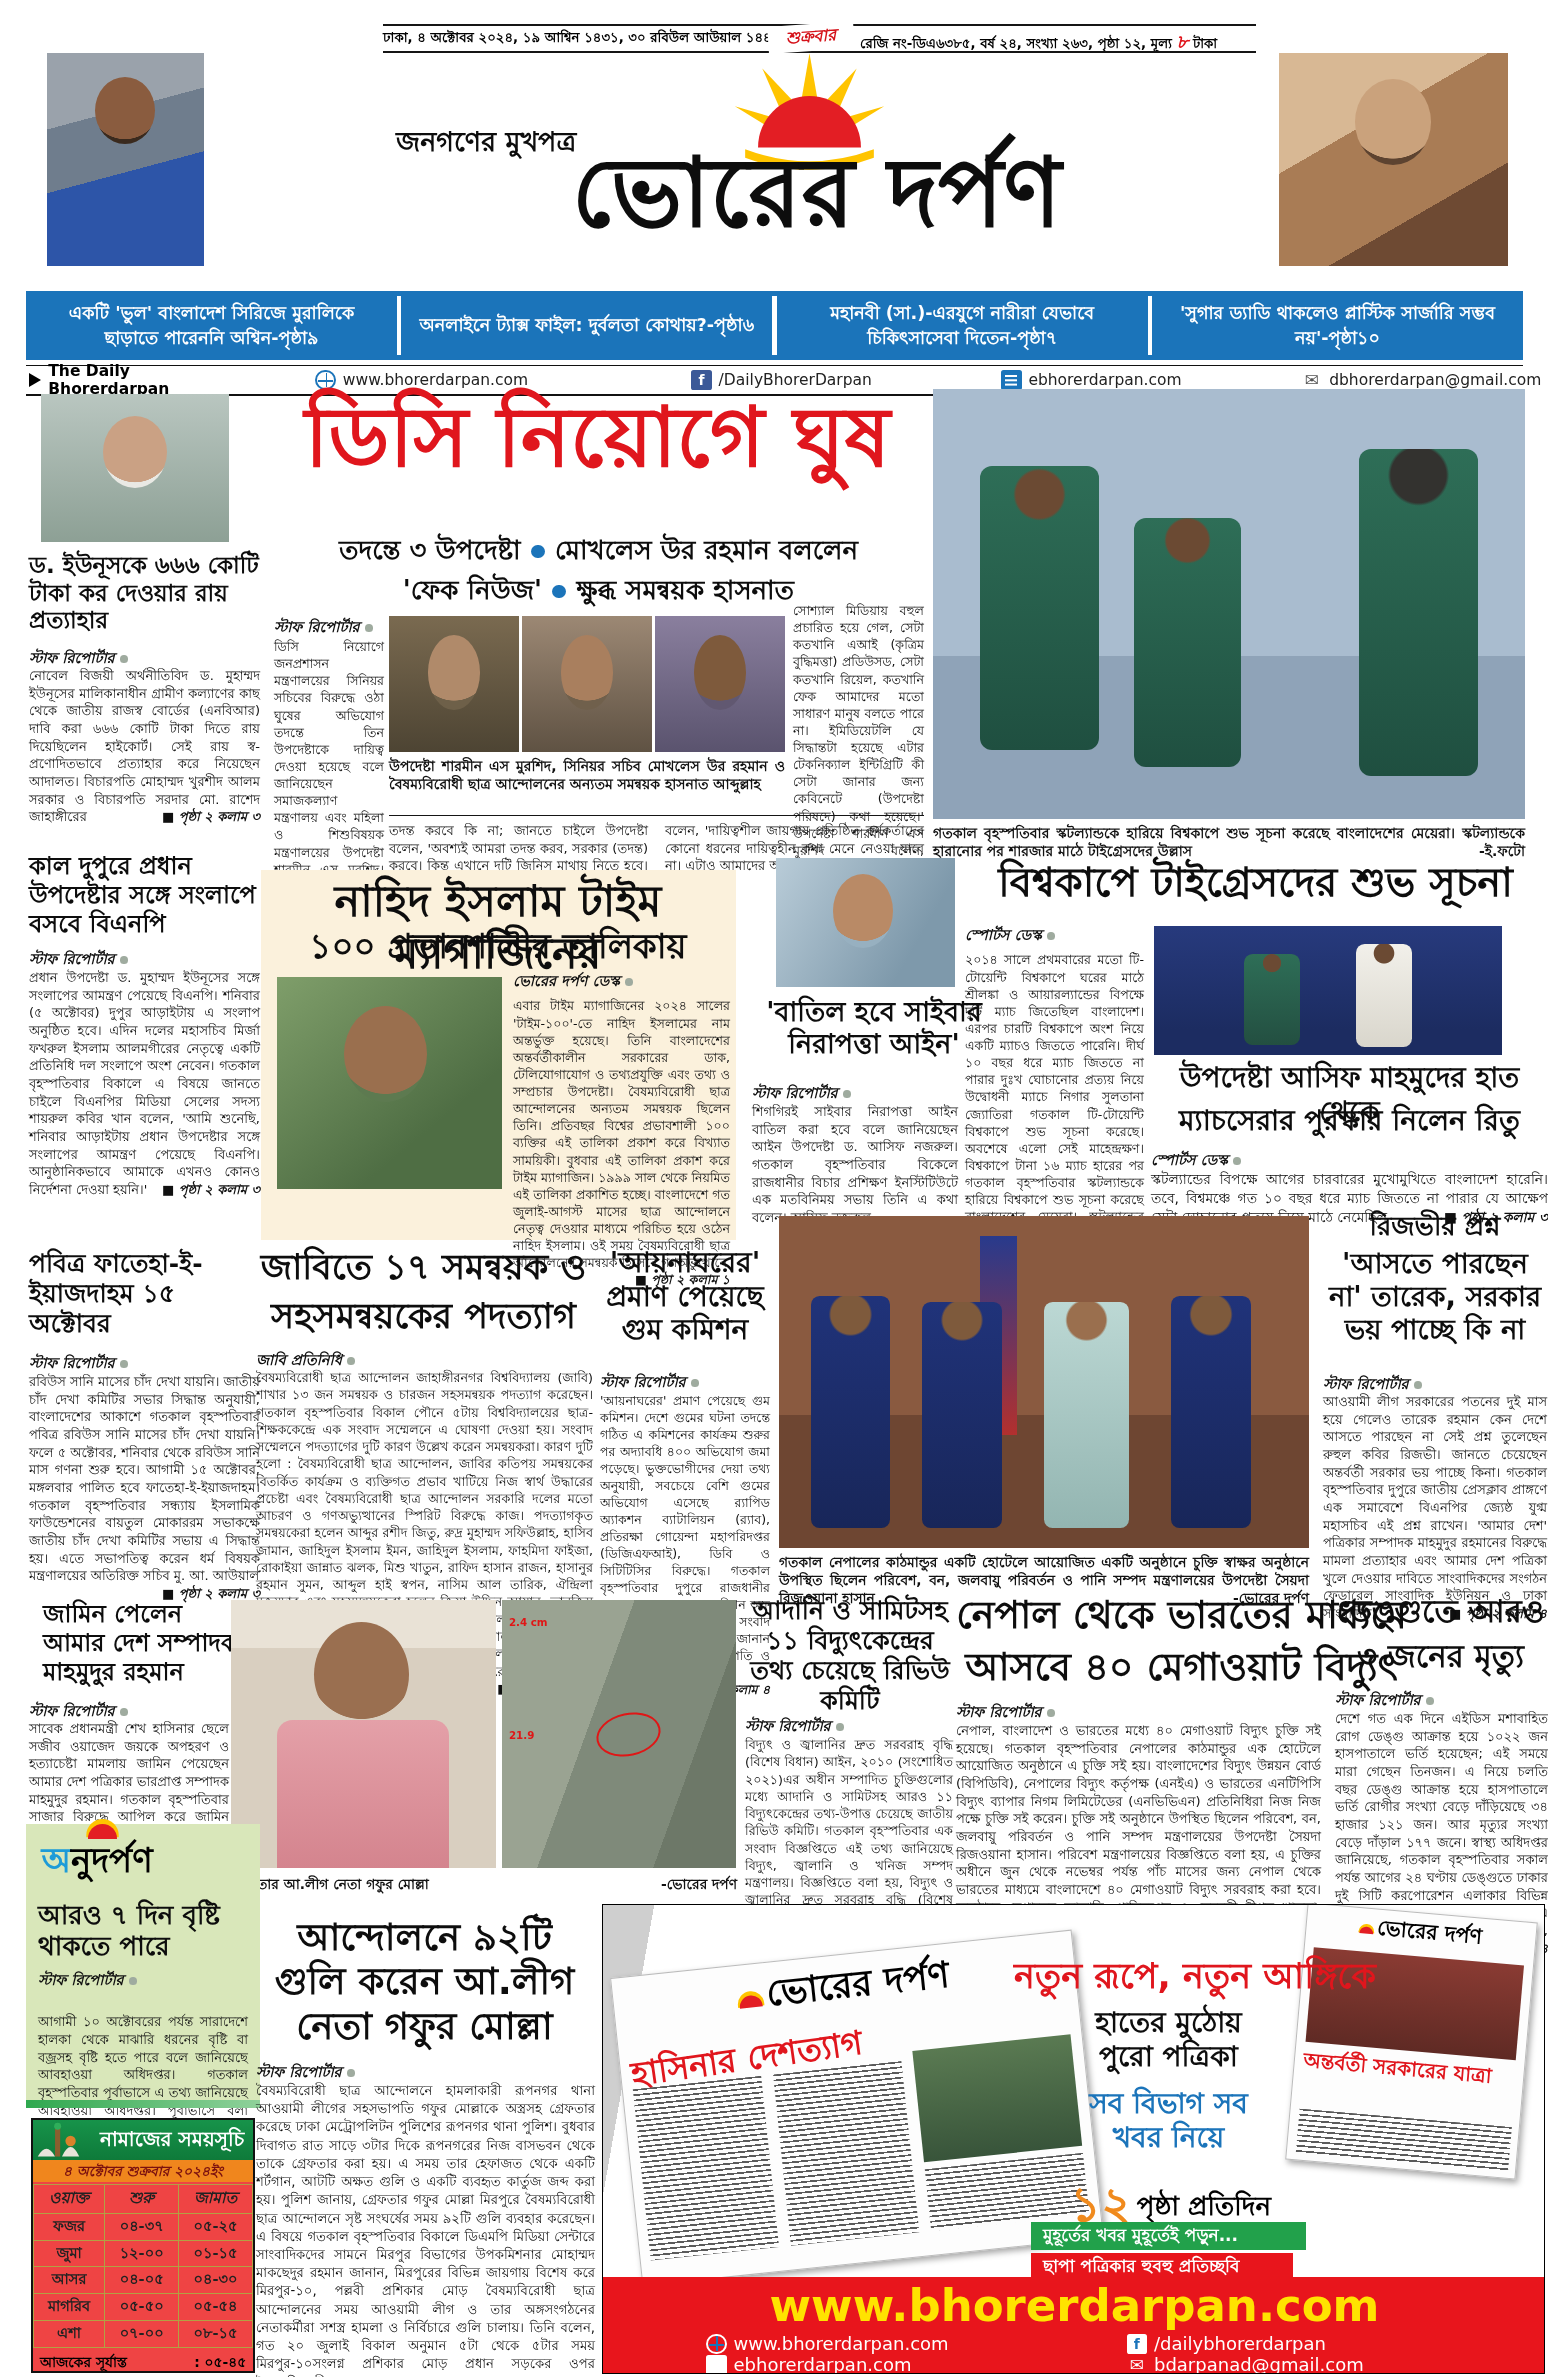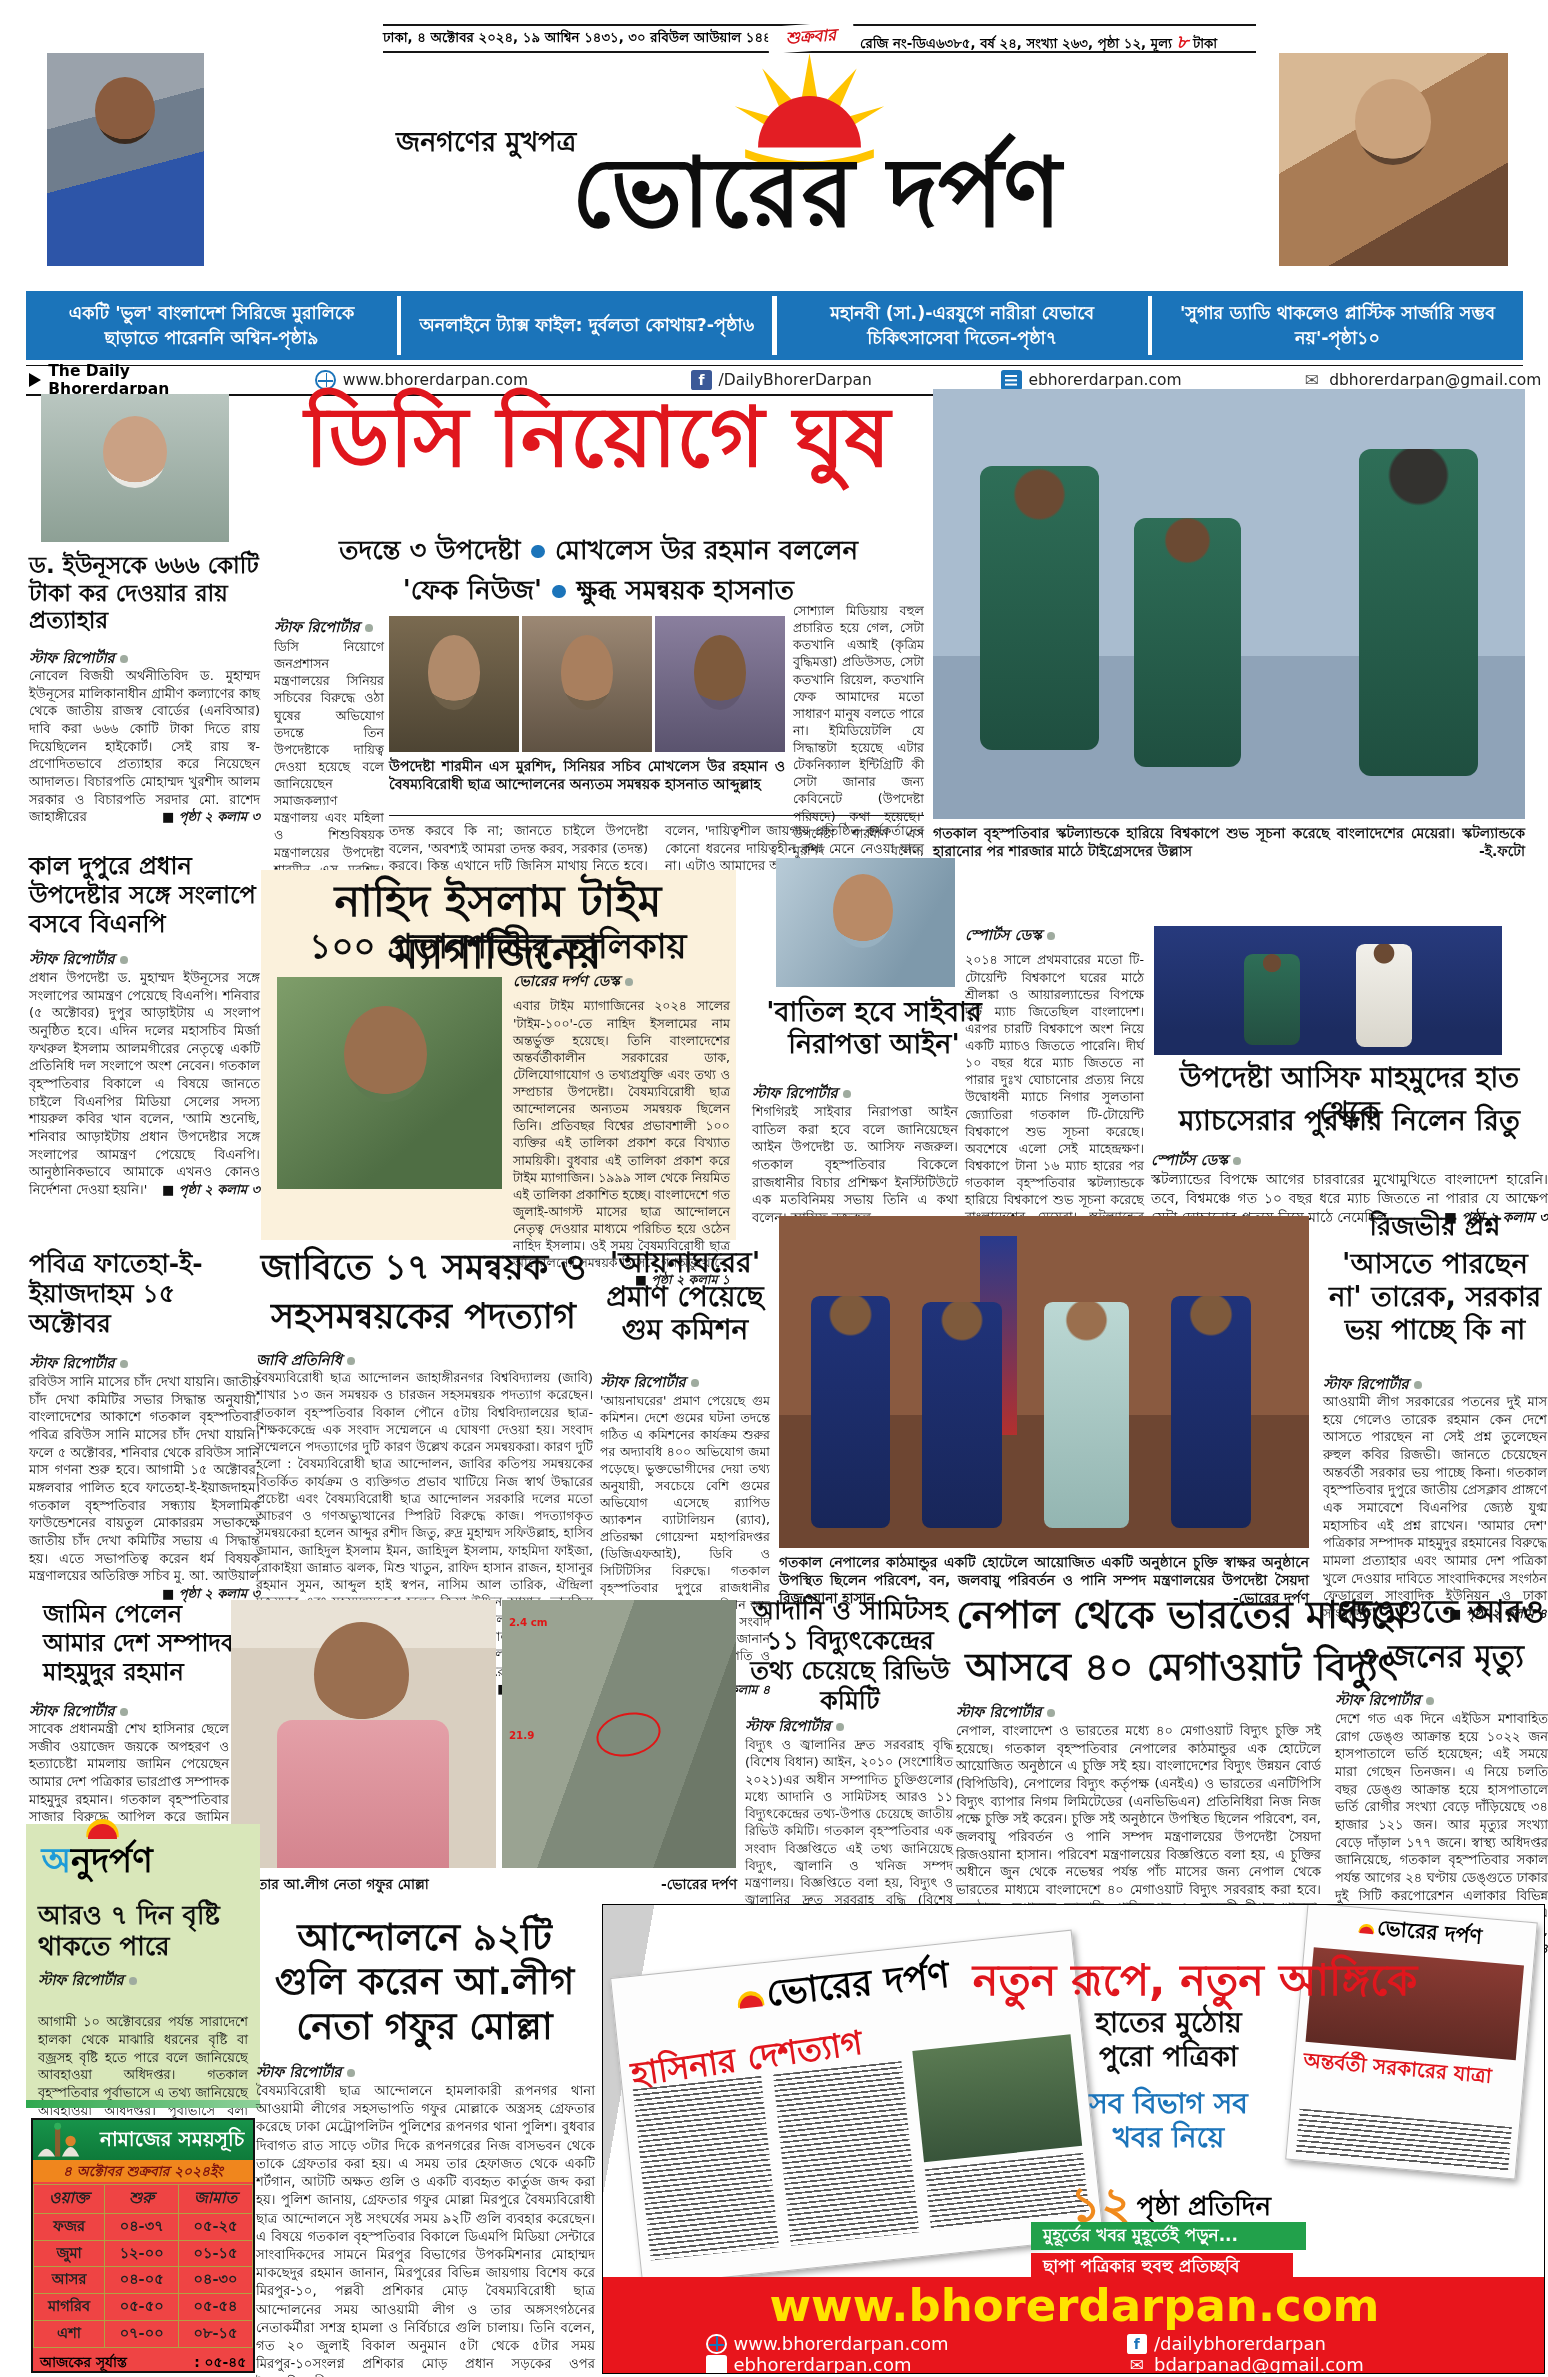--- a/index.html
+++ b/index.html
@@ -156,20 +156,21 @@
     <div class="bt" style="font-size:12.6px;margin-top:3.4px;"><span>এবার টাইম ম্যাগাজিনের ২০২৪ সালের 'টাইম-১০০'-তে নাহিদ ইসলামের নাম অন্তর্ভুক্ত হয়েছে। তিনি বাংলাদেশের অন্তর্বর্তীকালীন সরকারের ডাক, টেলিযোগাযোগ ও তথ্যপ্রযুক্তি এবং তথ্য ও সম্প্রচার উপদেষ্টা। বৈষম্যবিরোধী ছাত্র আন্দোলনের অন্যতম সমন্বয়ক ছিলেন তিনি। প্রতিবছর বিশ্বের প্রভাবশালী ১০০ ব্যক্তির এই তালিকা প্রকাশ করে বিখ্যাত সাময়িকী। বুধবার এই তালিকা প্রকাশ করে টাইম ম্যাগাজিন। ১৯৯৯ সাল থেকে নিয়মিত এই তালিকা প্রকাশিত হচ্ছে। বাংলাদেশে গত জুলাই-আগস্ট মাসের ছাত্র আন্দোলনে নেতৃত্ব দেওয়ার মাধ্যমে পরিচিত হয়ে ওঠেন নাহিদ ইসলাম। ওই সময় বৈষম্যবিরোধী ছাত্র আন্দোলনের সমন্বয়ক হিসেবে গণঅভ্যুত্থানে</span> <span class="jump">■ পৃষ্ঠা ২ কলাম ১</span></div>
   </div>
 
   <div class="ph" style="left:776px;top:858px;width:179px;height:129px;background:linear-gradient(120deg,#b9ccd8,#7e99ab 75%);">
     <div class="head" style="position:absolute;left:57px;top:15.5px;width:60px;height:74px;background:radial-gradient(circle at 50% 42%,#b98a66 0 68%,#97b0c0 69%);"></div>
   </div>
   <div class="abs hl c" style="left:747px;top:996px;width:220px;font-size:27px;margin-left:17px;">'বাতিল হবে সাইবার নিরাপত্তা আইন'</div>
   <div class="abs by" style="left:752px;top:1082px;"><span>স্টাফ রিপোর্টার</span><span class="dot"></span></div>
   <div class="abs bt" style="left:752px;top:1103px;width:206px;"><span>শিগগিরই সাইবার নিরাপত্তা আইন বাতিল করা হবে বলে জানিয়েছেন আইন উপদেষ্টা ড. আসিফ নজরুল। গতকাল বৃহস্পতিবার বিকেলে রাজধানীর বিচার প্রশিক্ষণ ইনস্টিটিউটে এক মতবিনিময় সভায় তিনি এ কথা বলেন। আসিফ নজরুল</span> <span class="jump">■ পৃষ্ঠা ২ কলাম ৩</span></div>
 
+  <div class="abs hl c" style="left:965px;top:858px;width:581px;font-size:40px;">বিশ্বকাপে টাইগ্রেসদের শুভ সূচনা</div>
   <div class="ab"></div>
   <div class="abs" style="left:965px;top:924px;width:179px;">
     <div class="by"><span>স্পোর্টস ডেস্ক</span><span class="dot"></span></div>
     <div class="bt" style="font-size:12.6px;margin-top:3.4px;"><span>২০১৪ সালে প্রথমবারের মতো টি-টোয়েন্টি বিশ্বকাপে ঘরের মাঠে শ্রীলঙ্কা ও আয়ারল্যান্ডের বিপক্ষে দুটি ম্যাচ জিতেছিল বাংলাদেশ। এরপর চারটি বিশ্বকাপে অংশ নিয়ে একটি ম্যাচও জিততে পারেনি। দীর্ঘ ১০ বছর ধরে ম্যাচ জিততে না পারার দুঃখ ঘোচানোর প্রত্যয় নিয়ে উদ্বোধনী ম্যাচে নিগার সুলতানা জ্যোতিরা গতকাল টি-টোয়েন্টি বিশ্বকাপে শুভ সূচনা করেছে। অবশেষে এলো সেই মাহেন্দ্রক্ষণ। বিশ্বকাপে টানা ১৬ ম্যাচ হারের পর গতকাল বৃহস্পতিবার স্কটল্যান্ডকে হারিয়ে বিশ্বকাপে শুভ সূচনা করেছে বাংলাদেশের মেয়েরা। স্কটল্যান্ডের বিপক্ষে আগের চারবারের মুখোমুখিতে বাংলাদেশ হারেনি। সেই আত্মবিশ্বাস নিয়েই বৃহস্পতিবার টি-টোয়েন্টি বিশ্বকাপের নবম আসরের উদ্বোধনী ম্যাচে বাংলাদেশ খেলতে নেমেছিল। ব্যাটিংয়ে হতশ্রী পারফর্ম করলেও শেষ পর্যন্ত জয় পেতে সমস্যা হয়নি নিগার সুলতানাদের। তবে স্কটিশ বোলিংয়ের বিপক্ষে বাংলাদেশের এমন ব্যাটিং নিশ্চিত ভাবেই আত্মবিশ্বাসে বড় ধাক্কা দিয়েছে। বৃহস্পতিবার</span> <span class="jump">■ পৃষ্ঠা ২ কলাম ১</span></div>
   </div>
   <div class="ph" style="left:1154px;top:926px;width:348px;height:129px;background:linear-gradient(#273a7d,#1c2c61 80%);">
     <div style="position:absolute;left:26%;top:22%;width:16%;height:70%;background:radial-gradient(circle at 50% 10%,#6b4a33 0 10%,transparent 11%),linear-gradient(#2e6e57,#234f41);border-radius:8.6px;"></div>
     <div style="position:absolute;left:58%;top:14%;width:16%;height:80%;background:radial-gradient(circle at 50% 9%,#6b4a33 0 10%,transparent 11%),linear-gradient(#f2f0ea,#d9d6cc);border-radius:8.6px;"></div>
   </div>
   <div class="abs hl c" style="left:1151px;top:1061px;width:397px;font-size:28px;">উপদেষ্টা আসিফ মাহমুদের হাত থেকে</div>
@@ -316,21 +317,21 @@
       <div style="position:absolute;left:292px;top:222px;width:159px;height:62px;" class="fake"></div>
     </div>
 
     <div class="papercard" style="left:693px;top:6.9px;width:231px;height:258px;transform:rotate(5deg);">
       <div class="c" style="font-size:20.6px;font-weight:900;padding-top:3.4px;"><span style="display:inline-block;width:13.8px;height:7.7px;background:#e31e24;border-radius:13.8px 13.8px 0 0;box-shadow:0 -1.7px 0 0.9px #ffc400;margin-right:3.4px;"></span><span>ভোরের দর্পণ</span></div>
       <div style="margin:5.2px 8.6px 0;height:95px;background:linear-gradient(#8a3b33,#5f2a24);"></div>
       <div class="hl red" style="font-size:20px;margin:6.9px 8.6px 0;">অন্তর্বর্তী সরকারের যাত্রা</div>
       <div style="position:absolute;left:8.6px;top:205px;width:213px;height:45px;" class="fake"></div>
     </div>
 
-    <div class="abs hl red c" style="left:351px;top:50px;width:482px;font-size:43px;z-index:5;">নতুন রূপে, নতুন আঙ্গিকে</div>
+    <div class="abs hl red c" style="left:351px;top:50px;width:482px;font-size:35px;z-index:5;">নতুন রূপে, নতুন আঙ্গিকে</div>
     <div class="abs hl c" style="left:471px;top:101px;width:189px;font-size:28px;z-index:5;"><span>হাতের মুঠোয়</span><br><span>পুরো পত্রিকা</span></div>
     <div class="abs hl c blue" style="left:471px;top:182px;width:189px;font-size:28px;z-index:5;"><span>সব বিভাগ সব</span><br><span>খবর নিয়ে</span></div>
     <div class="abs c" style="left:447px;top:263px;width:241px;z-index:5;"><span style="font-size:48px;font-weight:900;color:#f08a1d;vertical-align:middle;">১২</span> <span style="font-size:26px;font-weight:900;vertical-align:middle;">পৃষ্ঠা প্রতিদিন</span></div>
     <div class="bar" style="left:428px;top:317px;width:275px;height:27.5px;background:#22a14b;z-index:5;">মুহূর্তের খবর মুহূর্তেই পড়ুন...</div>
     <div class="bar" style="left:428px;top:348px;width:262px;height:26px;background:#e8151c;z-index:5;">ছাপা পত্রিকার হুবহু প্রতিচ্ছবি</div>
     <div class="bar" style="left:428px;top:377px;width:245px;height:24px;background:#1b74ba;z-index:5;">মূল পত্রিকার সবপাতা</div>
 
     <div class="abs" style="left:0;top:372px;width:943px;height:98px;background:#e8151c;z-index:6;">
       <div class="c" style="font-size:45px;font-weight:900;color:#ffe300;margin-top:1.7px;">www.bhorerdarpan.com</div>
       <div style="display:flex;color:#fff;font-size:18px;margin-top:1.7px;">

